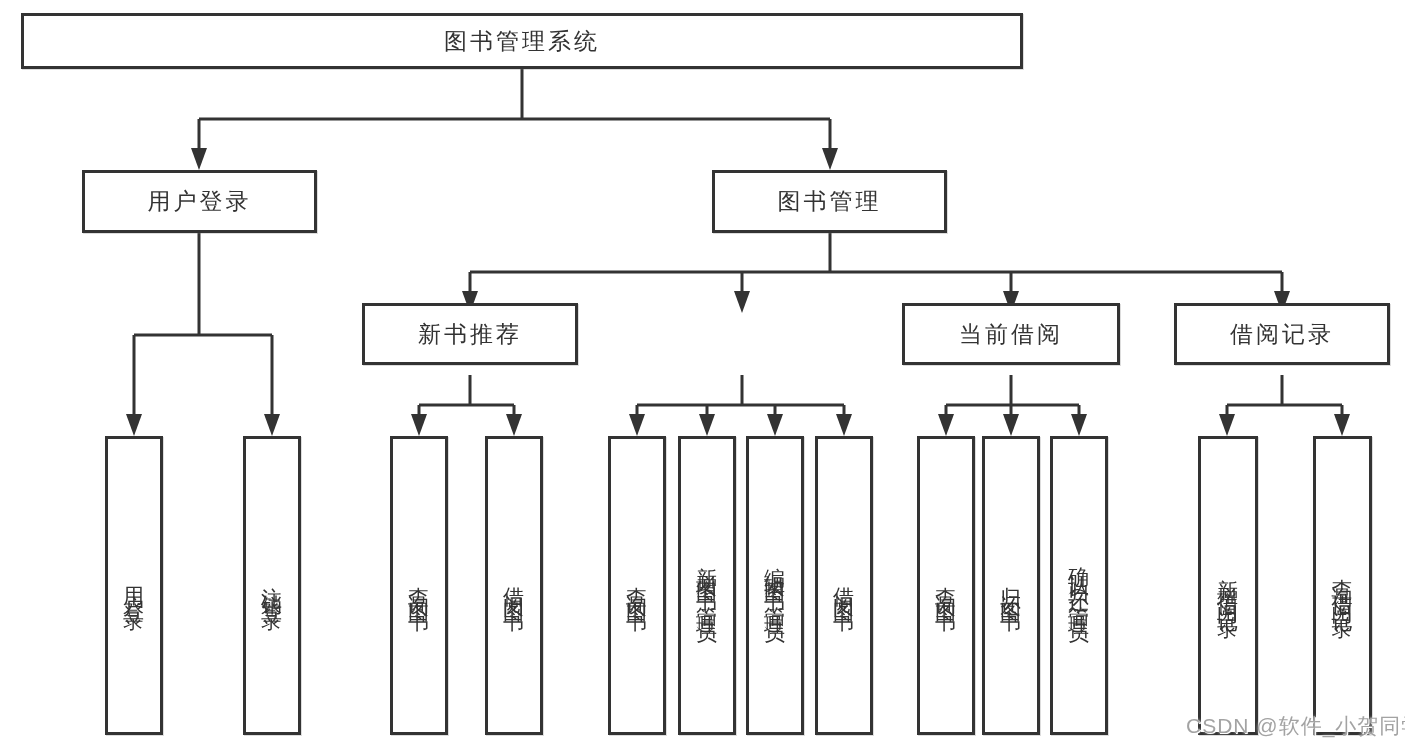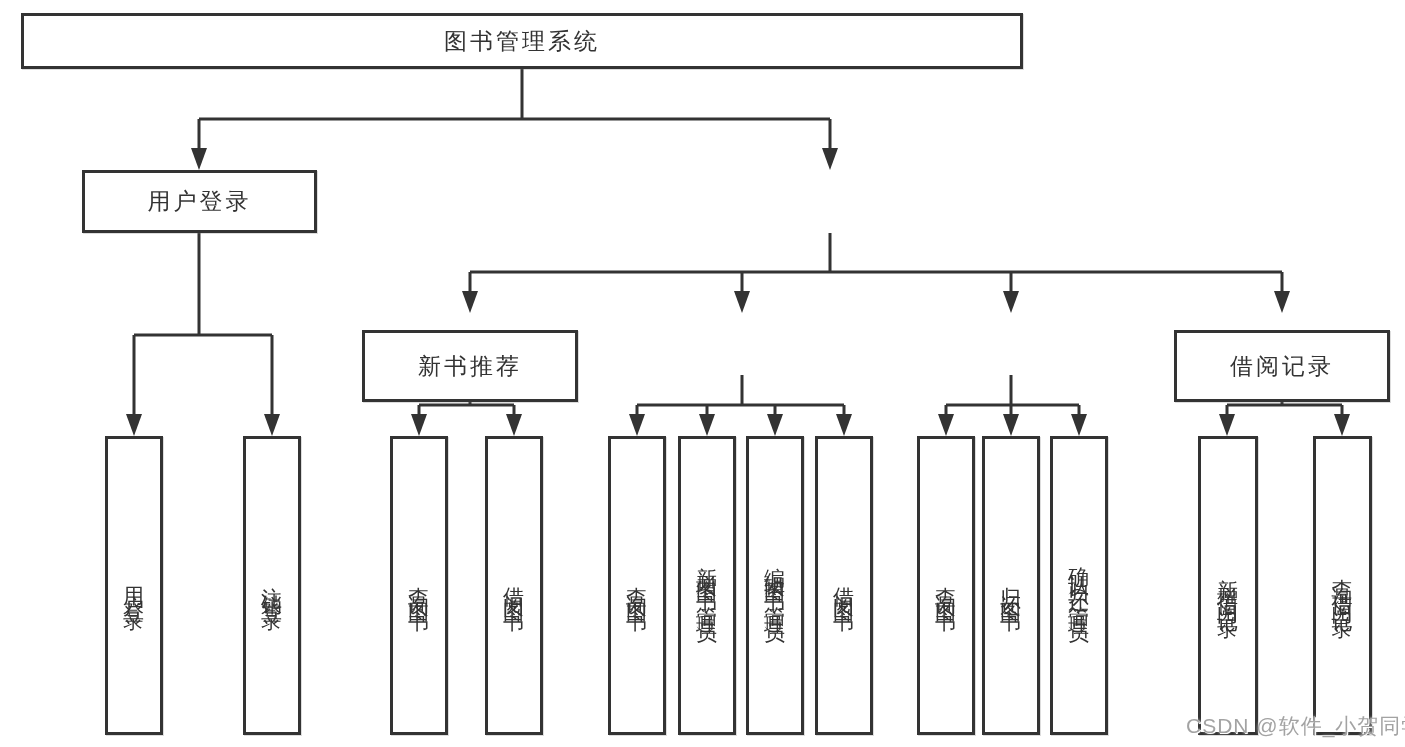--- a/index.html
+++ b/index.html
@@ -36,21 +36,21 @@
     text-align: right;
   }
   .h-label {
     font-size: 23px;
     letter-spacing: 3px;
     white-space: nowrap;
     color: #333333;
   }
   .root-box   { left: 21px;  top: 13px;  width: 1002px; height: 56px; }
   .l1-box     { top: 170px; width: 235px; height: 63px; }
-  .l2-box     { top: 330px; height: 72px; }
+  .l2-box     { top: 303px; height: 62px; }
   .leaf       { top: 436px; width: 58px; height: 299px; }
   .v-label {
     writing-mode: vertical-rl;
     text-orientation: mixed;
     font-size: 21px;
     letter-spacing: 8px;
     line-height: 1;
     color: #333333;
     white-space: nowrap;
   }
@@ -113,23 +113,29 @@
     </g>
   </svg>
 
   <div class="box root-box">
     <span class="h-label">图书管理系统</span>
   </div>
 
   <div class="box l1-box" style="left:82px">
     <span class="h-label">用户登录</span>
   </div>
+  <div class="box l1-box" style="left:712px">
+    <span class="h-label">图书管理</span>
+  </div>
 
   <div class="box l2-box" style="left:362px;width:216px">
     <span class="h-label">新书推荐</span>
+  </div>
+  <div class="box l2-box" style="left:902px;width:218px">
+    <span class="h-label">当前借阅</span>
   </div>
   <div class="box l2-box" style="left:1174px;width:216px">
     <span class="h-label">借阅记录</span>
   </div>
 
   <div class="box leaf" style="left:105px">
     <span class="v-label">用户登录</span>
   </div>
   <div class="box leaf" style="left:243px">
     <span class="v-label">注销登录</span>

